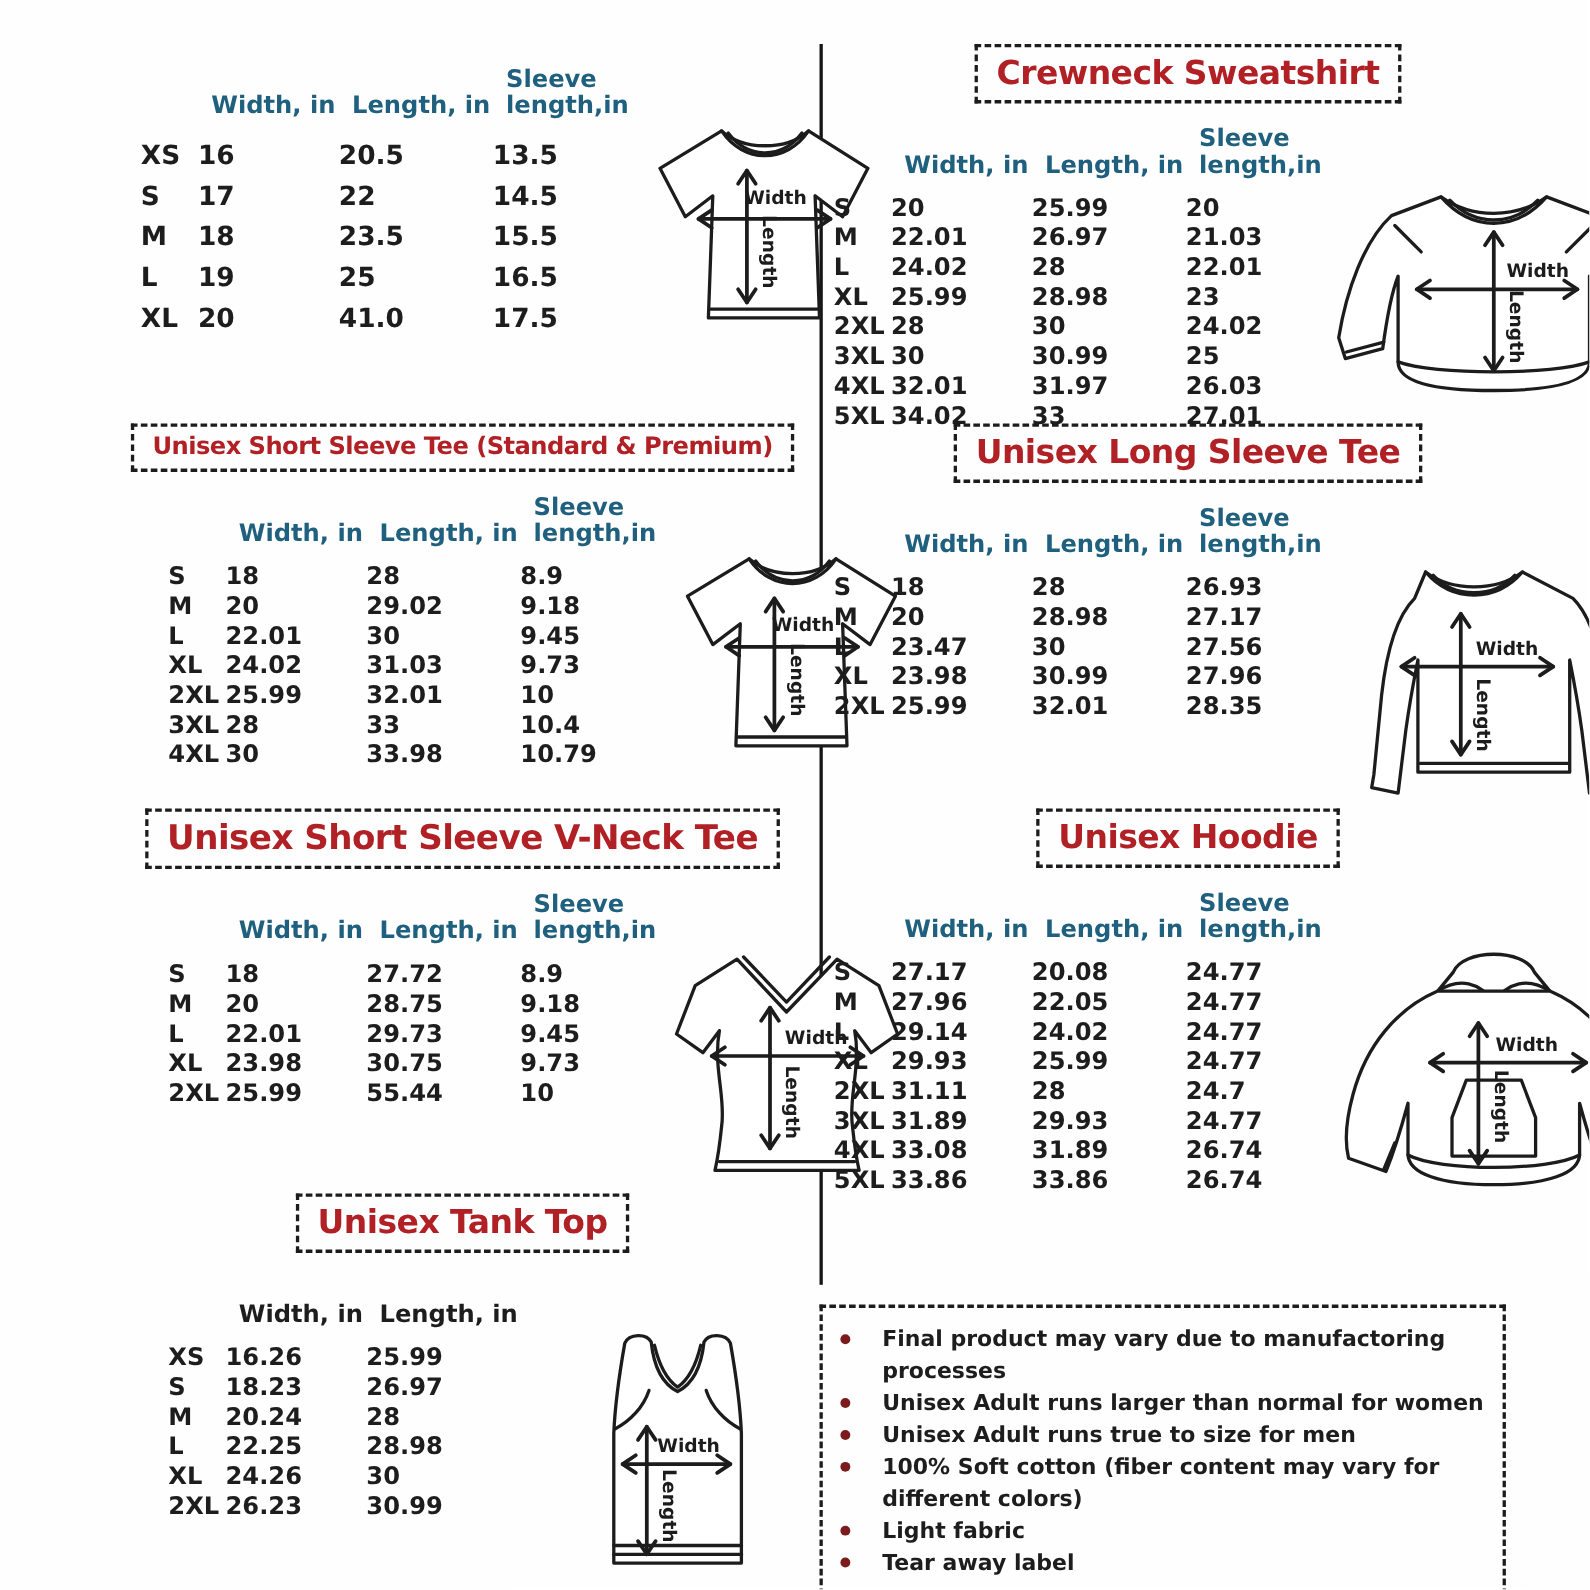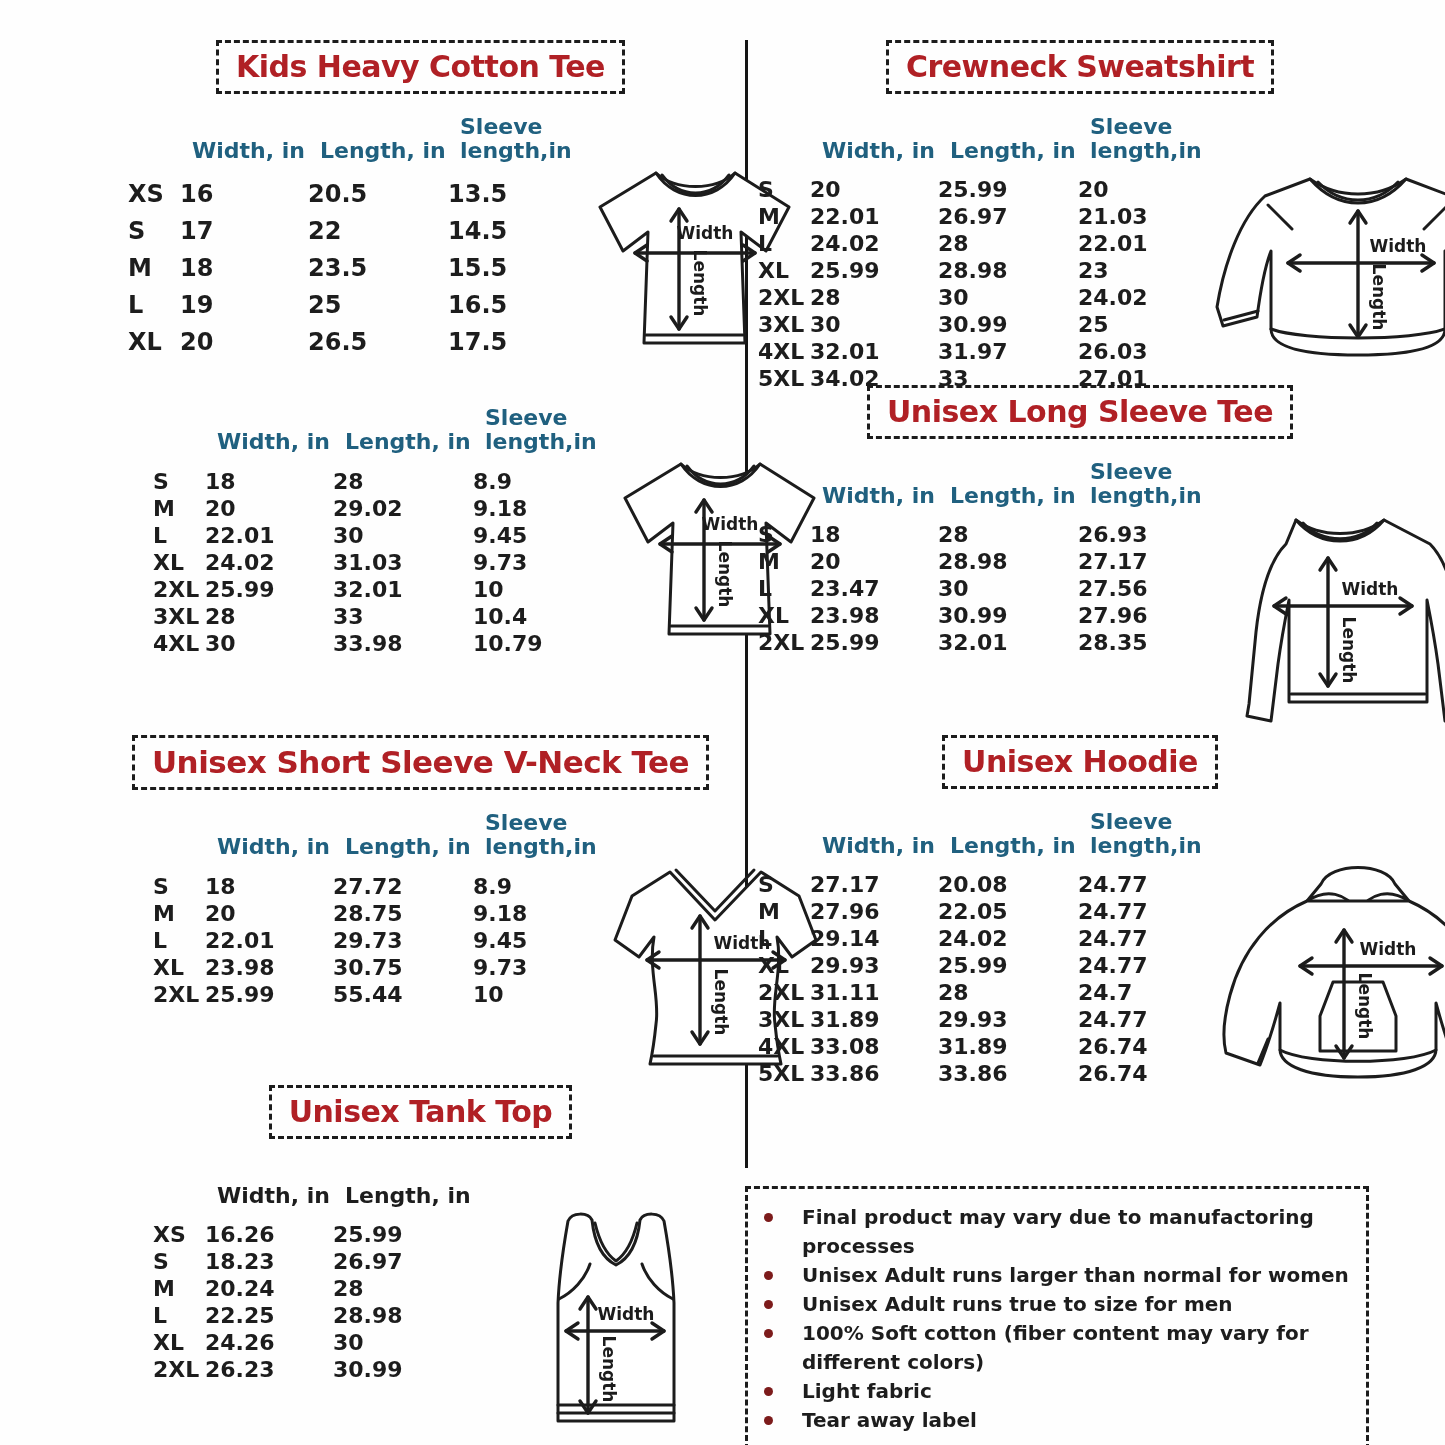--- a/index.html
+++ b/index.html
@@ -68,23 +68,20 @@
   .dot{flex:none;width:9px;height:9px;border-radius:50%;background:#7c1b1b;margin:10px 9px 0 2px;}
 </style>
 </head>
 <body>
 
 <div id="canvas">
 
   <div class="divider"></div>
 
   <section class="sec" id="sec-kids">
-    <div class="title-row">
-      <div class="title">Kids Heavy Cotton Tee</div>
-    </div>
     <div class="content">
       <div class="tbl wide pl30">
         <div class="thead">
           <span class="hc c0"></span>
           <span class="hc c1">Width, in</span>
           <span class="hc c2">Length, in</span>
           <span class="hc c3">
               <span class="l1">Sleeve</span>
               <span class="l2">length,in</span>
             </span>
@@ -110,21 +107,21 @@
             </div>
             <div class="trow">
               <span class="tcell c0">L</span>
               <span class="tcell c1">19</span>
               <span class="tcell c2">25</span>
               <span class="tcell c3">16.5</span>
             </div>
             <div class="trow">
               <span class="tcell c0">XL</span>
               <span class="tcell c1">20</span>
-              <span class="tcell c2">26.5</span>
+              <span class="tcell c2">41.0</span>
               <span class="tcell c3">17.5</span>
             </div>
           </div>
       </div>
       <div class="art">
         <svg width="235" height="205" viewBox="0 0 235 205">
           <g class="garment">
             <path d="M78,14 C98,32 137,32 157,14 L211,48 L188,92 L163,73 L167,184 L66,184 L70,73 L45,92 L22,48 Z"></path>
             <path class="nf" d="M78,14 C98,44 137,44 157,14"></path>
             <path class="nf" d="M84,16 C102,40 133,40 151,16"></path>
@@ -232,20 +229,23 @@
               <path d="M142,166 L150,178 L158,166"></path>
           </g>
           <text class="lbl" x="190" y="93" text-anchor="middle">Width</text>
           <text class="lbl" transform="rotate(90 165 138)" x="165" y="138" text-anchor="middle">Length</text>
         </svg>
       </div>
     </div>
   </section>
 
   <section class="sec" id="sec-short">
+    <div class="title-row">
+      <div class="title t-long">Unisex Short Sleeve Tee (Standard &amp; Premium)</div>
+    </div>
     <div class="content">
       <div class="tbl pl55">
         <div class="thead">
           <span class="hc c0"></span>
           <span class="hc c1">Width, in</span>
           <span class="hc c2">Length, in</span>
           <span class="hc c3">
               <span class="l1">Sleeve</span>
               <span class="l2">length,in</span>
             </span>

